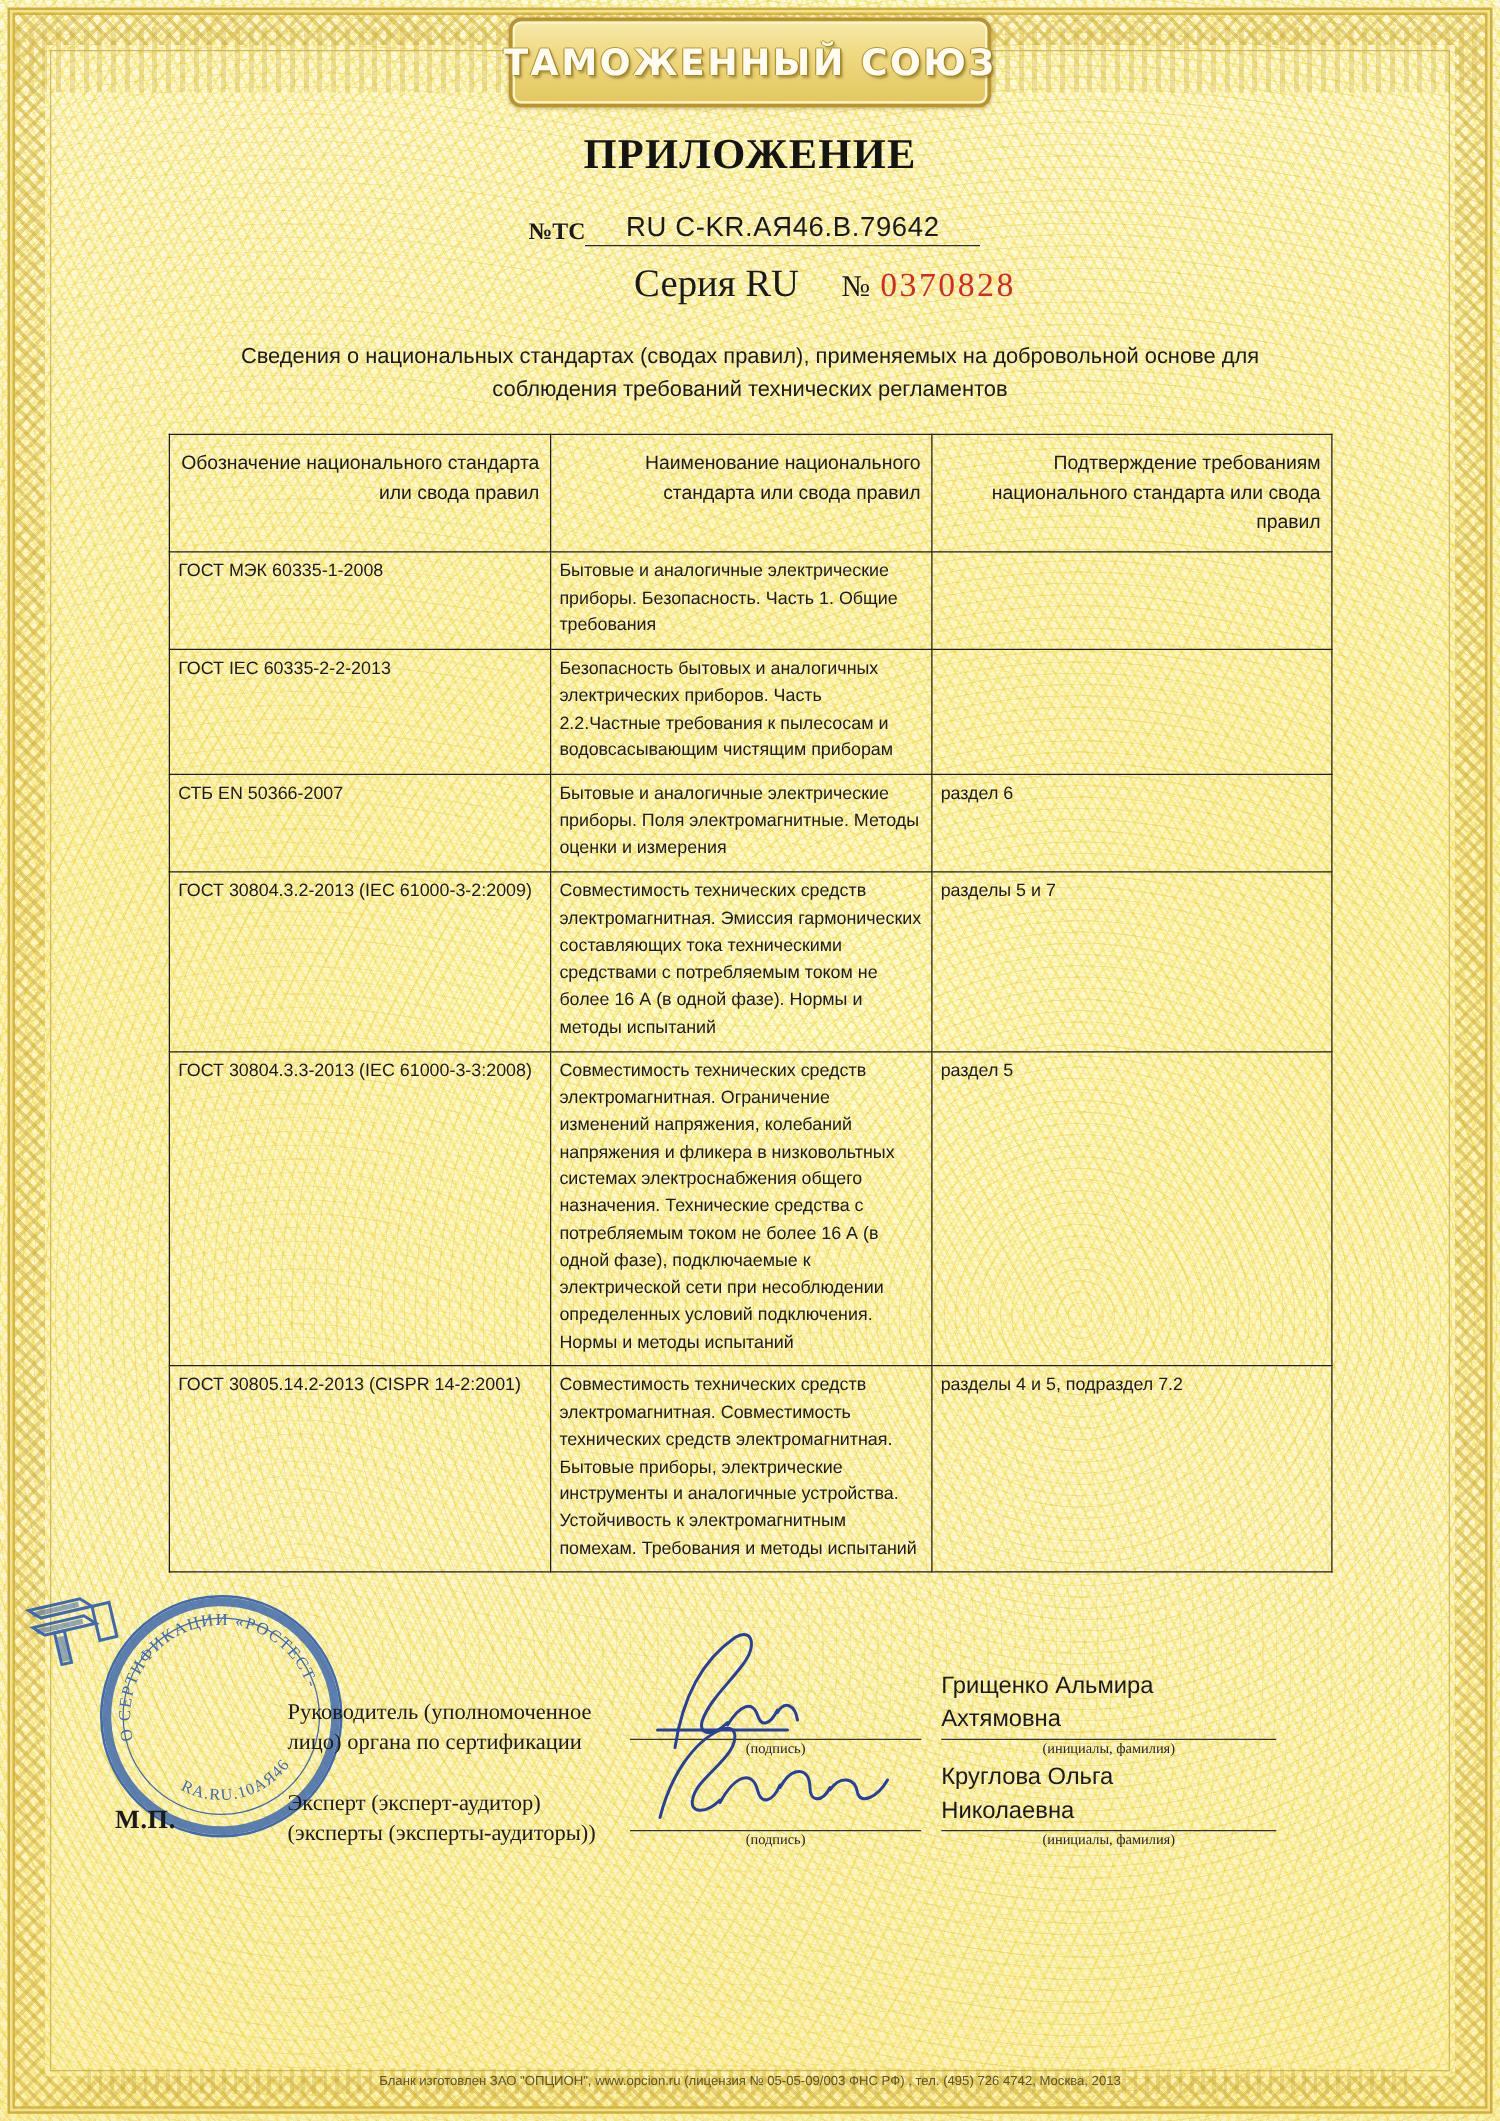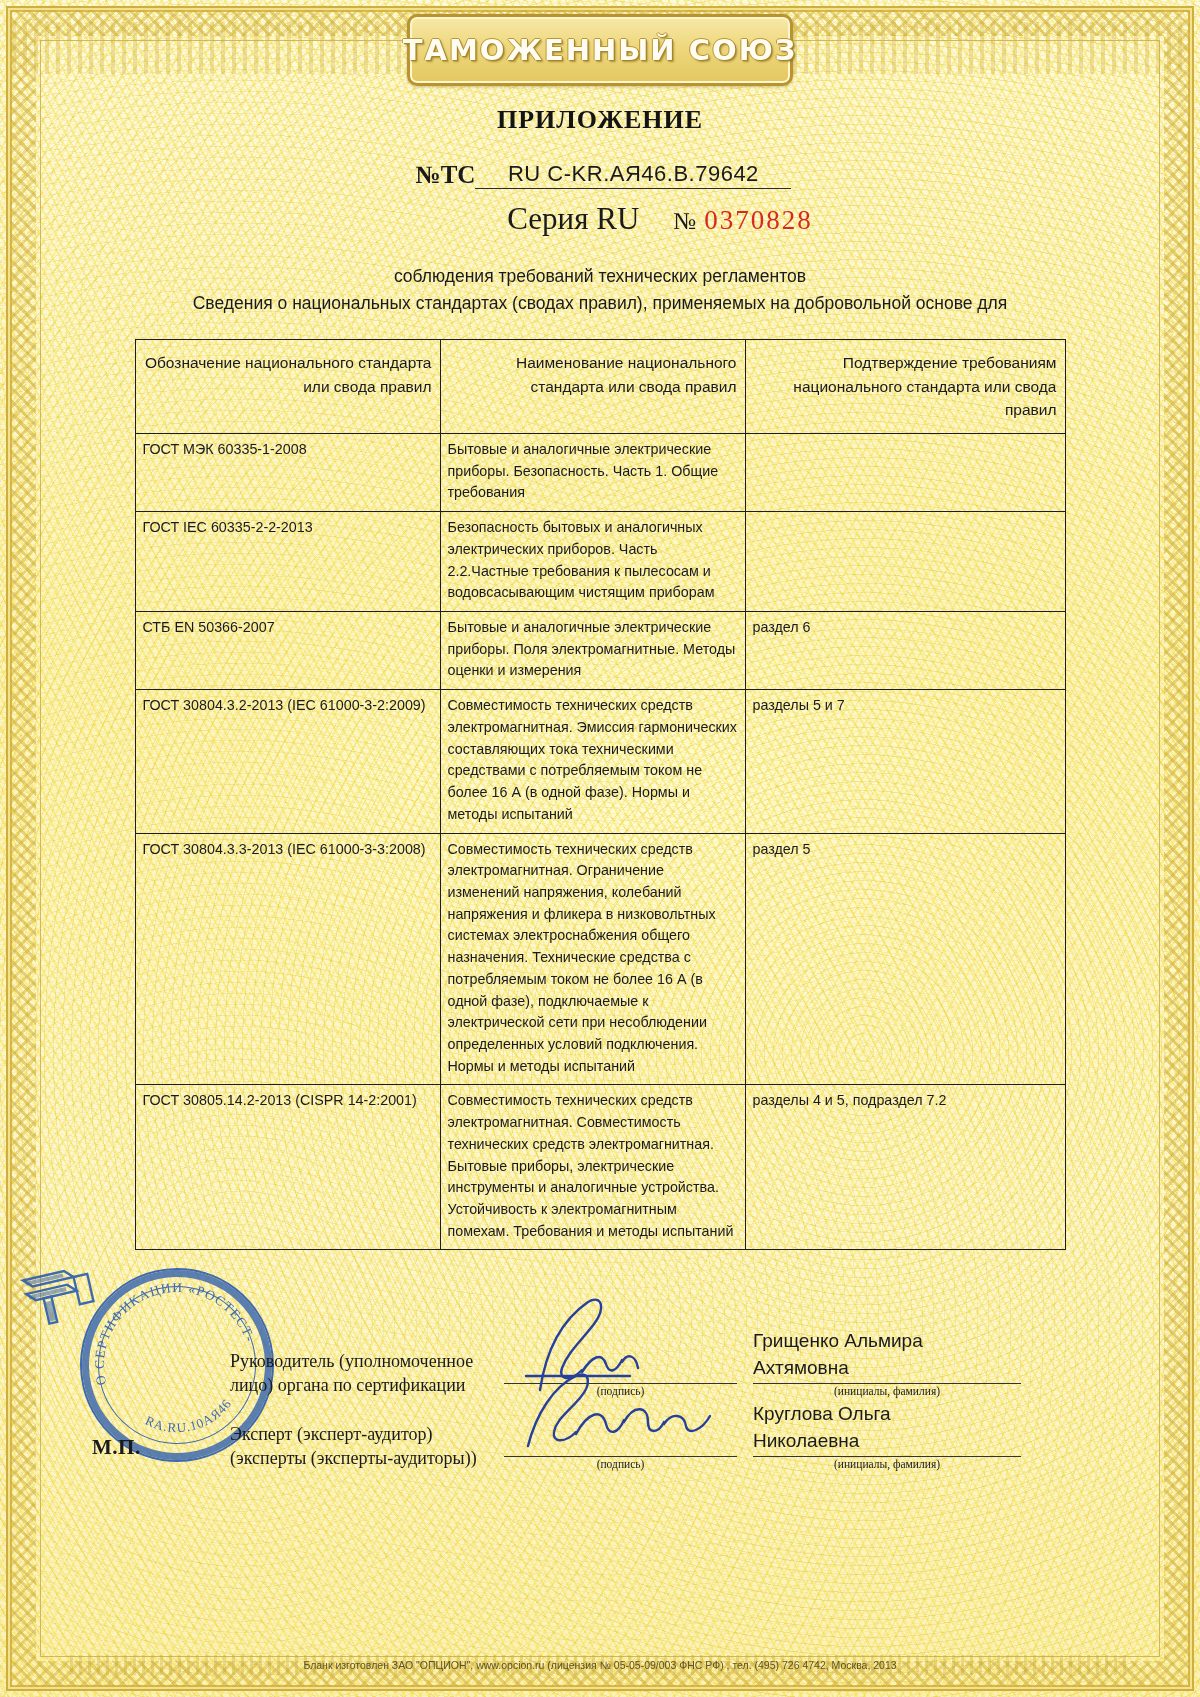--- a/index.html
+++ b/index.html
@@ -78,37 +78,37 @@
     white-space:nowrap;
   }
 
   
   .content{position:absolute;left:0;top:0;width:1200px;}
 
   .doc-title{
     text-align:center;
     font-family:"Liberation Serif", serif;
     font-weight:bold;
-    font-size:26px;
+    font-size:34px;
     letter-spacing:1px;
     margin-top:105px;
     color:#141414;
   }
   .cert-line{
     display:flex;justify-content:center;align-items:flex-end;
     margin-top:26px;
   }
   .cert-label{
     font-family:"Liberation Serif", serif;
     font-weight:bold;font-size:25px;letter-spacing:.3px;
     white-space:nowrap;
   }
   .cert-no{
     font-family:"Liberation Serif", serif;
-    font-weight:bold;font-size:25px;margin-left:7px;
+    font-weight:bold;font-size:19px;margin-left:7px;
   }
   .cert-value{
     font-family:"Liberation Sans", sans-serif;
     font-size:22px;font-weight:normal;
     letter-spacing:.5px;
     border-bottom:1.5px solid #2b2b2b;
     padding:0 8px 1px 8px;
     min-width:300px;
     text-align:center;
   }
@@ -268,22 +268,22 @@
     <span class="cert-value">RU C-KR.АЯ46.В.79642</span>
   </div>
 
   <div class="series-line">
     <span class="series-label">Серия  RU</span>
     <span class="series-num-sign">№</span>
     <span class="series-number">0370828</span>
   </div>
 
   <div class="subtitle">
+    <div>Сведения о национальных стандартах (сводах правил), применяемых на добровольной основе для</div>
     <div>соблюдения требований технических регламентов</div>
-    <div>Сведения о национальных стандартах (сводах правил), применяемых на добровольной основе для</div>
   </div>
 
   <table class="std-table">
     <colgroup>
         <col class="c1">
         <col class="c2">
         <col class="c3">
       </colgroup>
     <thead>
       <tr>

